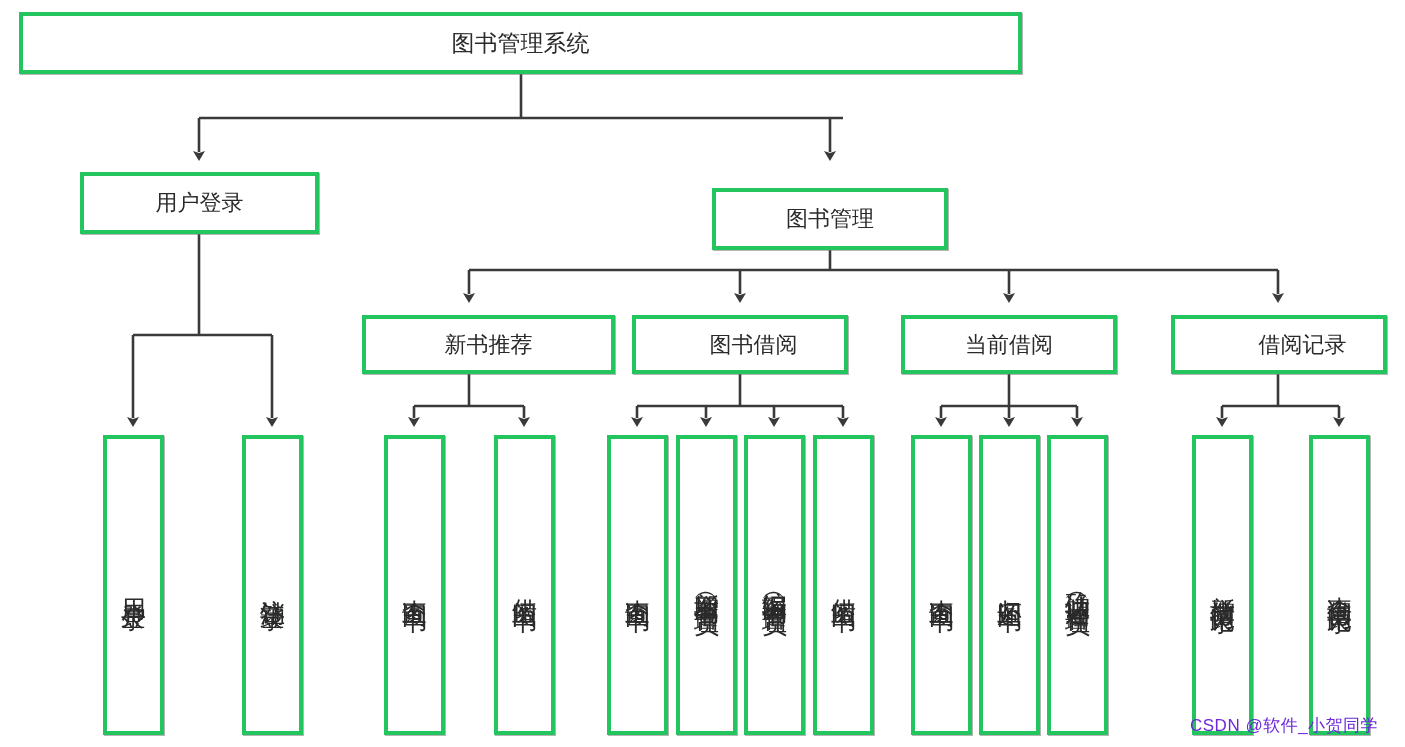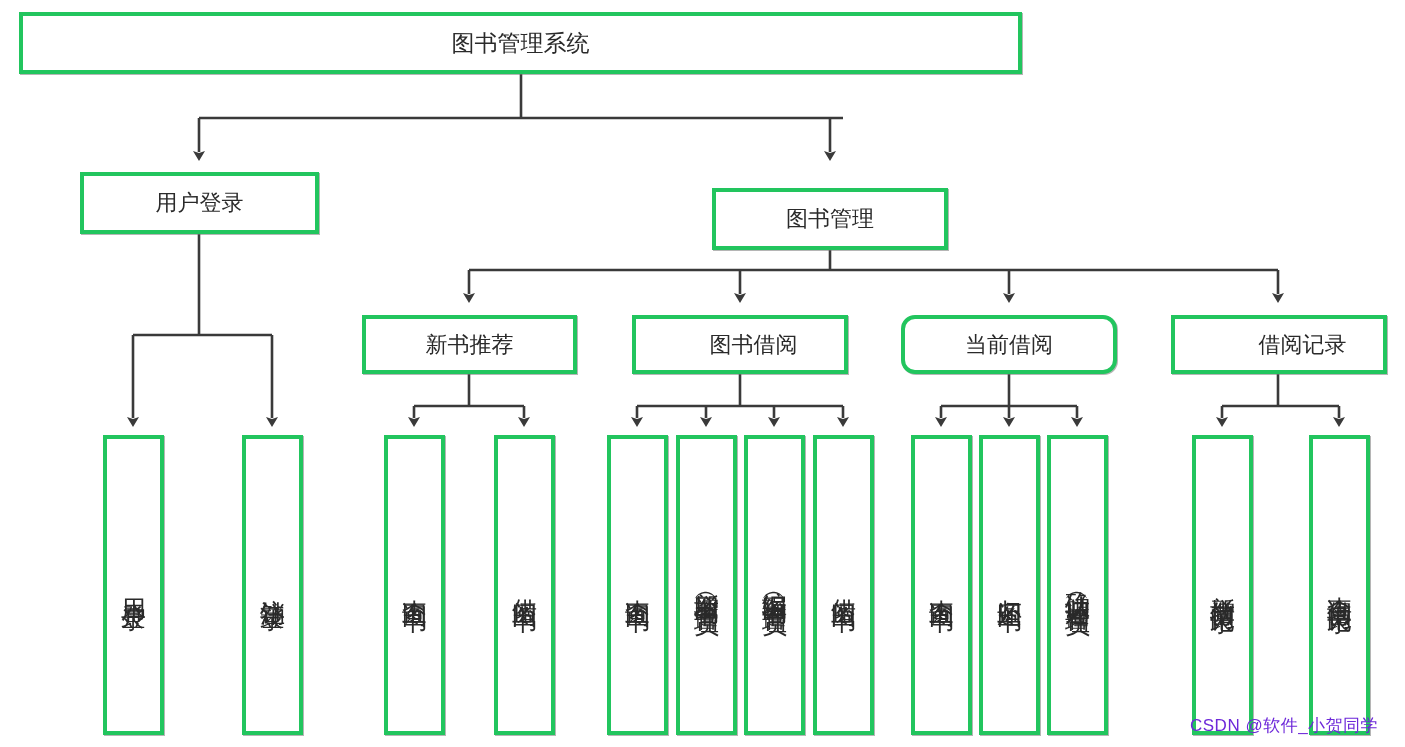--- a/index.html
+++ b/index.html
@@ -132,27 +132,27 @@
     <span class="label">图书管理系统</span>
   </div>
 
   <div class="node horizontal" style="left:80px; top:172px; width:239px; height:62px;">
     <span class="label">用户登录</span>
   </div>
   <div class="node horizontal" style="left:712px; top:172px; width:236px; height:62px;margin-top:16px;">
     <span class="label">图书管理</span>
   </div>
 
-  <div class="node horizontal" style="left:362px; top:315px; width:215px; height:59px;">
+  <div class="node horizontal" style="left:362px; top:315px; width:253px; height:59px;">
     <span class="label">新书推荐</span>
   </div>
   <div class="node horizontal" style="left:632px; top:315px; width:216px; height:59px;padding-left:27px;">
     <span class="label">图书借阅</span>
   </div>
-  <div class="node horizontal" style="left:901px; top:315px; width:216px; height:59px;border-radius:14px;">
+  <div class="node horizontal" style="left:901px; top:315px; width:216px; height:59px;">
     <span class="label">当前借阅</span>
   </div>
   <div class="node horizontal" style="left:1171px; top:315px; width:216px; height:59px;padding-left:47px;">
     <span class="label">借阅记录</span>
   </div>
 
   <div class="node vertical" style="left:103px; top:435px; width:61px; height:300px;">
     <span class="label">用户登录</span>
   </div>
   <div class="node vertical" style="left:242px; top:435px; width:61px; height:300px;">

